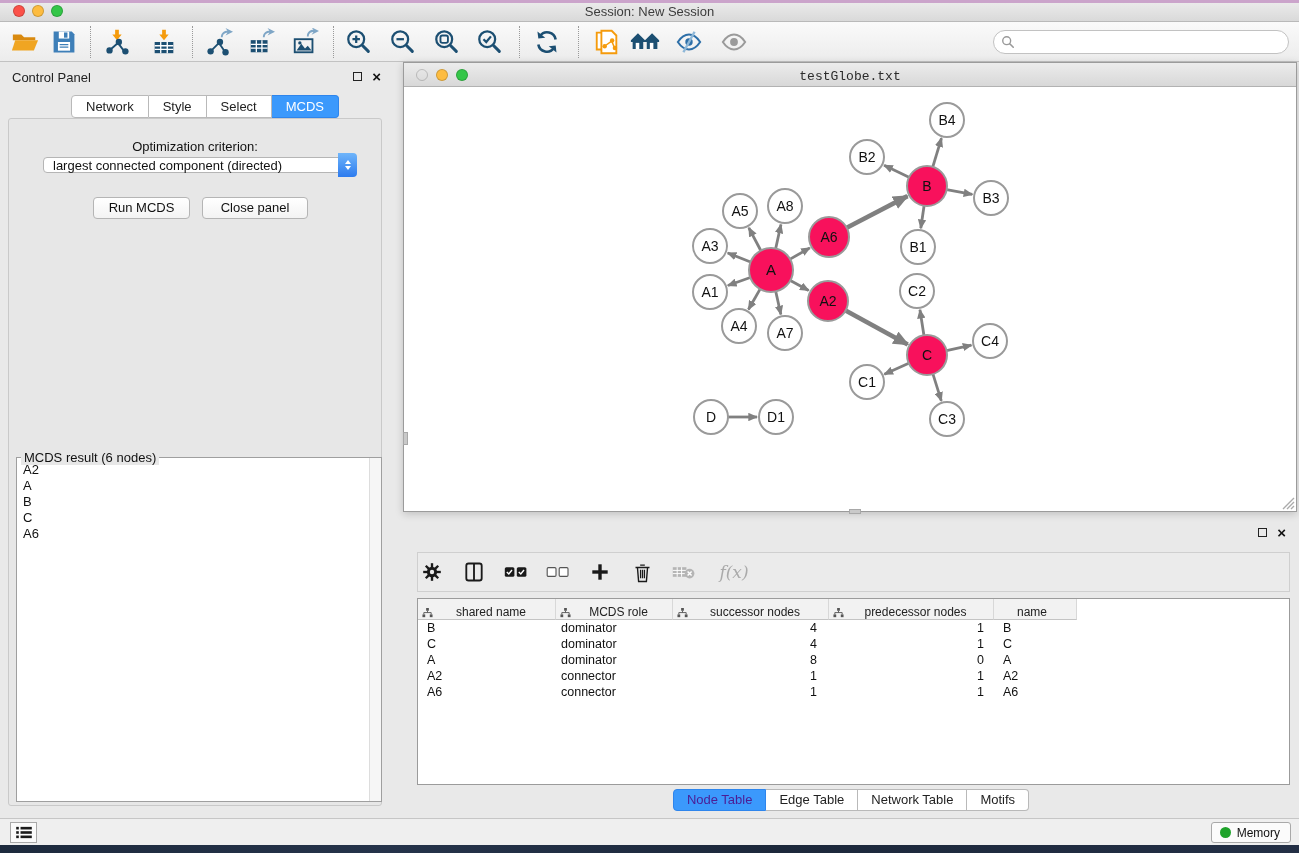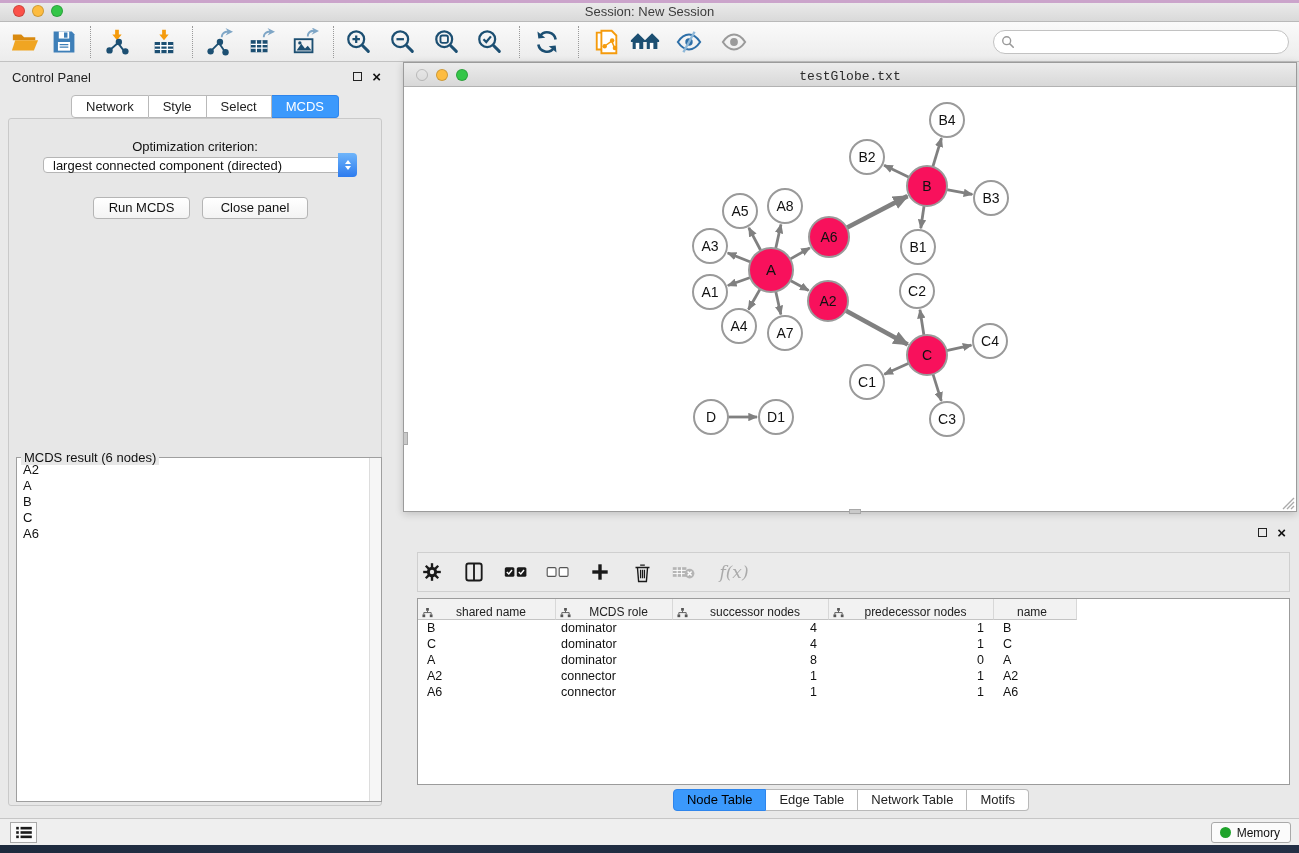--- a/index.html
+++ b/index.html
@@ -68,21 +68,21 @@
   .trow { display:flex; height:16px; align-items:center; }
   .td { font-size:12.5px; color:#111; overflow:hidden; white-space:nowrap; }
   .c0 { width:138px; } .c1 { width:117px; } .c2 { width:156px; } .c3 { width:165px; } .c4 { width:83px; }
   .td.c0 { padding-left:9px; } .td.c1 { padding-left:5px; }
   .td.c2 { text-align:right; padding-right:12px; } .td.c3 { text-align:right; padding-right:10px; }
   .td.c4 { padding-left:9px; }
   .tp-tabs { position:absolute; left:0; top:269px; width:100%; display:flex; justify-content:center; }
   .tp-tab { height:22px; line-height:20px; padding:0 13px; background:#fff; border:1px solid #b9b9b9; border-left:none; font-size:13px; color:#222; cursor:pointer; }
   .tp-tab:first-child { border-left:1px solid #b9b9b9; border-radius:4px 0 0 4px; }
   .tp-tab:last-child { border-radius:0 4px 4px 0; }
-  .tp-tab.active { background:#3b99fc; border-color:#2e85ec; color:#000000; }
+  .tp-tab.active { background:#3b99fc; border-color:#2e85ec; color:#4c1d95; }
 
   
   .statusbar { position:absolute; left:0; top:818px; width:1299px; height:27px; background:#efefef; border-top:1px solid #c6c6c6;padding-left:40px; }
   .sb-listbtn { position:absolute; left:10px; top:3px; width:27px; height:21px; background:#fbfbfb; border:1px solid #a9a9a9; display:flex; align-items:center; justify-content:center; cursor:pointer; }
   .sb-mem { position:absolute; right:8px; top:3px; height:21px; padding:0 10px 0 8px; background:#fbfbfb; border:1px solid #a9a9a9; border-radius:3px; display:flex; align-items:center; gap:6px; font-size:12px; color:#111; cursor:pointer; }
   .mem-dot { width:11px; height:11px; border-radius:50%; background:#1fa32b; }
   .desktop-strip { position:absolute; left:0; top:845px; width:1299px; height:8px; background:linear-gradient(90deg,#1d2a3d,#25334a 30%,#1c283b 60%,#232f45); }
 </style>
 </head>
 <body>

